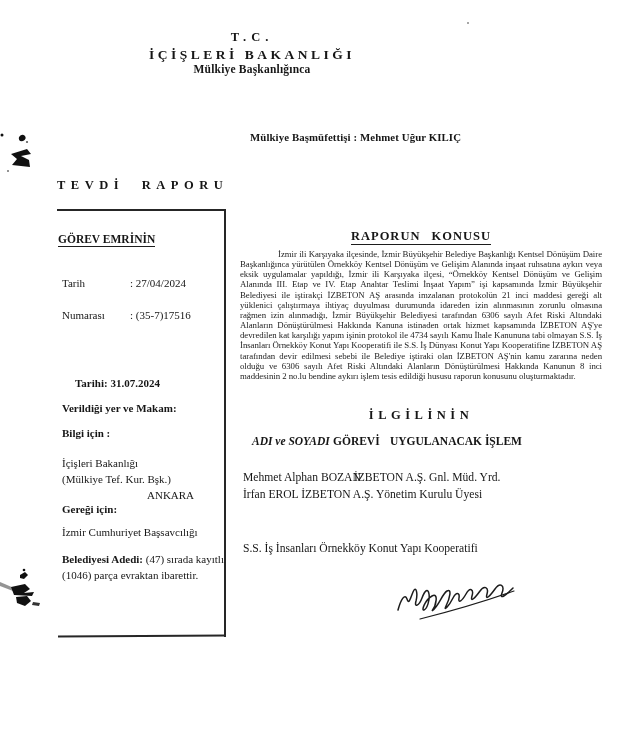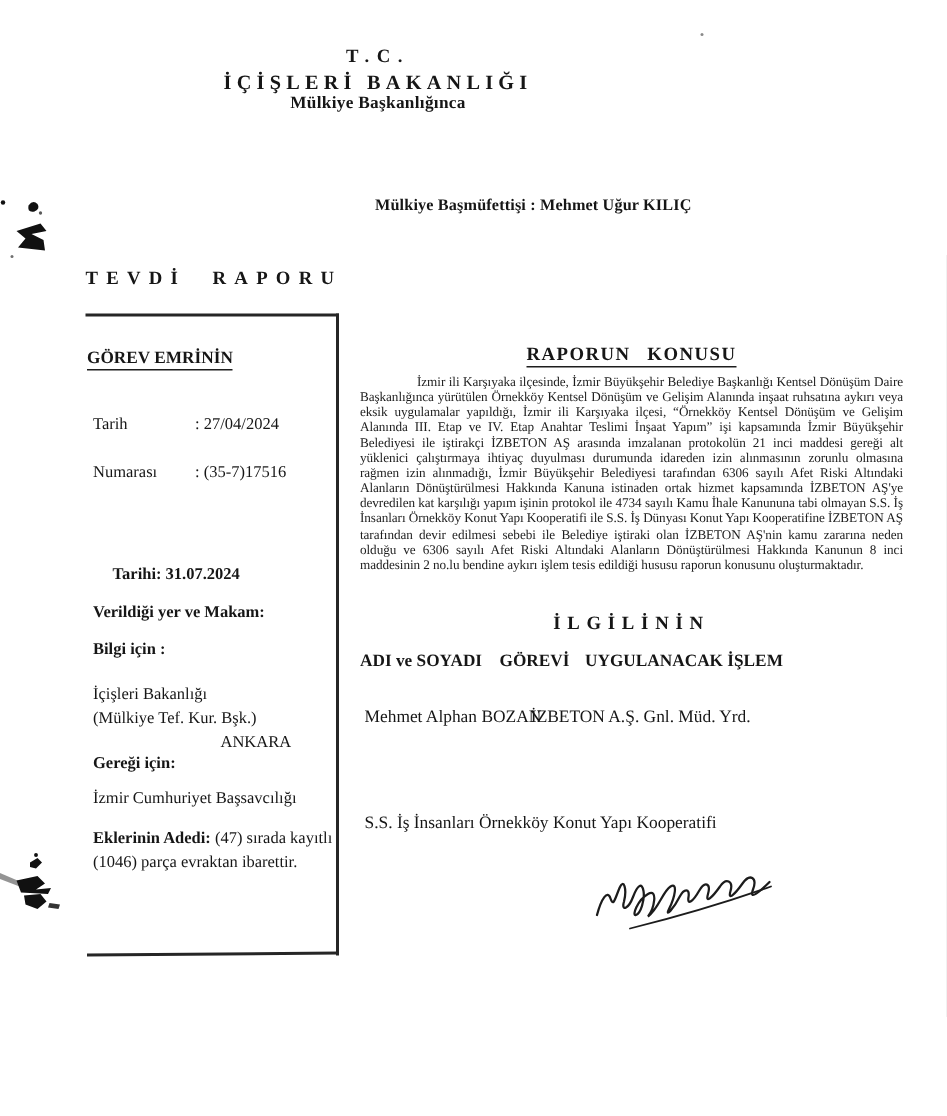--- a/index.html
+++ b/index.html
@@ -54,21 +54,21 @@
   
   .rp{left:240px;width:362px;}
   .konu-h{top:229px;text-align:center;font-size:12.5px;font-weight:bold;letter-spacing:1px;word-spacing:7px;}
   .konu-h span{border-bottom:1.8px solid #1d1d1d;padding-bottom:1px;}
   .konu-p{
     top:249px;font-size:8.8px;line-height:10.15px;text-align:justify;
     text-indent:38px;letter-spacing:-0.05px;color:#1d1d1d;
   }
   .ilgili-h{top:408px;text-align:center;font-size:12.5px;font-weight:bold;letter-spacing:4.5px;}
   .cols{top:435px;font-size:11.5px;font-weight:bold;height:14px;}
-  .cols .c1{position:absolute;left:0;}
+  .cols .c1{position:absolute;left:12px;font-style:italic;}
   .cols .c2{position:absolute;left:93px;}
   .cols .c3{position:absolute;left:150px;}
   .prow{left:243px;font-size:11.6px;white-space:nowrap;}
   .prow.two-col .col-name{display:inline-block;width:108px;}
   .r0{top:454px;} .r1{top:471px;} .r2{top:488px;} .r3{top:505px;} .r4{top:522px;margin-top:20px;}
 
   
   .sig{left:392px;top:566px;}
   .smudge-top{left:0px;top:126px;}
   .smudge-bottom{left:0px;top:566px;}
@@ -114,39 +114,42 @@
 
   <div class="abs fld bilgi">Bilgi için :</div>
   <div class="abs fld borg1">İçişleri Bakanlığı</div>
   <div class="abs fld borg2">(Mülkiye Tef. Kur. Bşk.)</div>
   <div class="abs bcity">ANKARA</div>
 
   <div class="abs fld geregi">Gereği için:</div>
   <div class="abs fld gorg">İzmir Cumhuriyet Başsavcılığı</div>
 
   <div class="abs fld ekler">
-    <span class="b">Eklerinin Adedi:</span><span> (47) sırada kayıtlı (1046) parça evraktan ibarettir.</span>
+    <span class="b">Belediyesi Adedi:</span><span> (47) sırada kayıtlı (1046) parça evraktan ibarettir.</span>
   </div>
 
   <div class="abs rp konu-h">
     <span>RAPORUN KONUSU</span>
   </div>
 
   <div class="abs rp konu-p">İzmir ili Karşıyaka ilçesinde, İzmir Büyükşehir Belediye Başkanlığı Kentsel Dönüşüm Daire Başkanlığınca yürütülen Örnekköy Kentsel Dönüşüm ve Gelişim Alanında inşaat ruhsatına aykırı veya eksik uygulamalar yapıldığı, İzmir ili Karşıyaka ilçesi, “Örnekköy Kentsel Dönüşüm ve Gelişim Alanında III. Etap ve IV. Etap Anahtar Teslimi İnşaat Yapım” işi kapsamında İzmir Büyükşehir Belediyesi ile iştirakçi İZBETON AŞ arasında imzalanan protokolün 21 inci maddesi gereği alt yüklenici çalıştırmaya ihtiyaç duyulması durumunda idareden izin alınmasının zorunlu olmasına rağmen izin alınmadığı, İzmir Büyükşehir Belediyesi tarafından 6306 sayılı Afet Riski Altındaki Alanların Dönüştürülmesi Hakkında Kanuna istinaden ortak hizmet kapsamında İZBETON AŞ'ye devredilen kat karşılığı yapım işinin protokol ile 4734 sayılı Kamu İhale Kanununa tabi olmayan S.S. İş İnsanları Örnekköy Konut Yapı Kooperatifi ile S.S. İş Dünyası Konut Yapı Kooperatifine İZBETON AŞ tarafından devir edilmesi sebebi ile Belediye iştiraki olan İZBETON AŞ'nin kamu zararına neden olduğu ve 6306 sayılı Afet Riski Altındaki Alanların Dönüştürülmesi Hakkında Kanunun 8 inci maddesinin 2 no.lu bendine aykırı işlem tesis edildiği hususu raporun konusunu oluşturmaktadır.</div>
 
   <div class="abs rp ilgili-h">İLGİLİNİN</div>
 
   <div class="abs rp cols">
     <span class="c1">ADI ve SOYADI</span>
     <span class="c2">GÖREVİ</span>
     <span class="c3">UYGULANACAK İŞLEM</span>
   </div>
 
   <div class="abs prow two-col r1">
     <span class="col-name">Mehmet Alphan BOZAN</span> <span class="col-role">İZBETON A.Ş. Gnl. Müd. Yrd.</span>
+  </div>
+  <div class="abs prow r2">
+    <span class="col-name">İrfan EROL</span> <span class="col-role">İZBETON A.Ş. Yönetim Kurulu Üyesi</span>
   </div>
   <div class="abs prow r4">
     <span class="col-name">S.S. İş İnsanları Örnekköy Konut Yapı Kooperatifi</span> <span class="col-role"></span>
   </div>
 
   <svg class="abs sig" width="130" height="64" viewBox="0 0 130 64">
     <g fill="none" stroke="#1c1c1c" stroke-width="1.5" stroke-linecap="round">
       <path d="M6 44 C9 33 13 27 15 33 C17 39 18 33 21 26 C24 19 26 27 24 35 C22 42 27 40 30 32 C33 24 36 22 37 28 C38 34 35 43 32 44 C29 45 33 34 40 30 C47 26 44 40 40 45 C47 40 50 28 55 25 C60 22 58 32 54 40 C51 46 57 40 61 32 C64 26 68 26 67 32 C66 38 70 35 74 28 C78 21 82 23 80 30 C78 37 83 32 88 25 C92 19 97 21 95 28 C93 35 98 30 103 23 C108 16 113 19 110 27 C107 35 115 28 121 22"></path>
       <path d="M28 53 C52 47 88 37 122 25" stroke-width="1.2"></path>
     </g>

